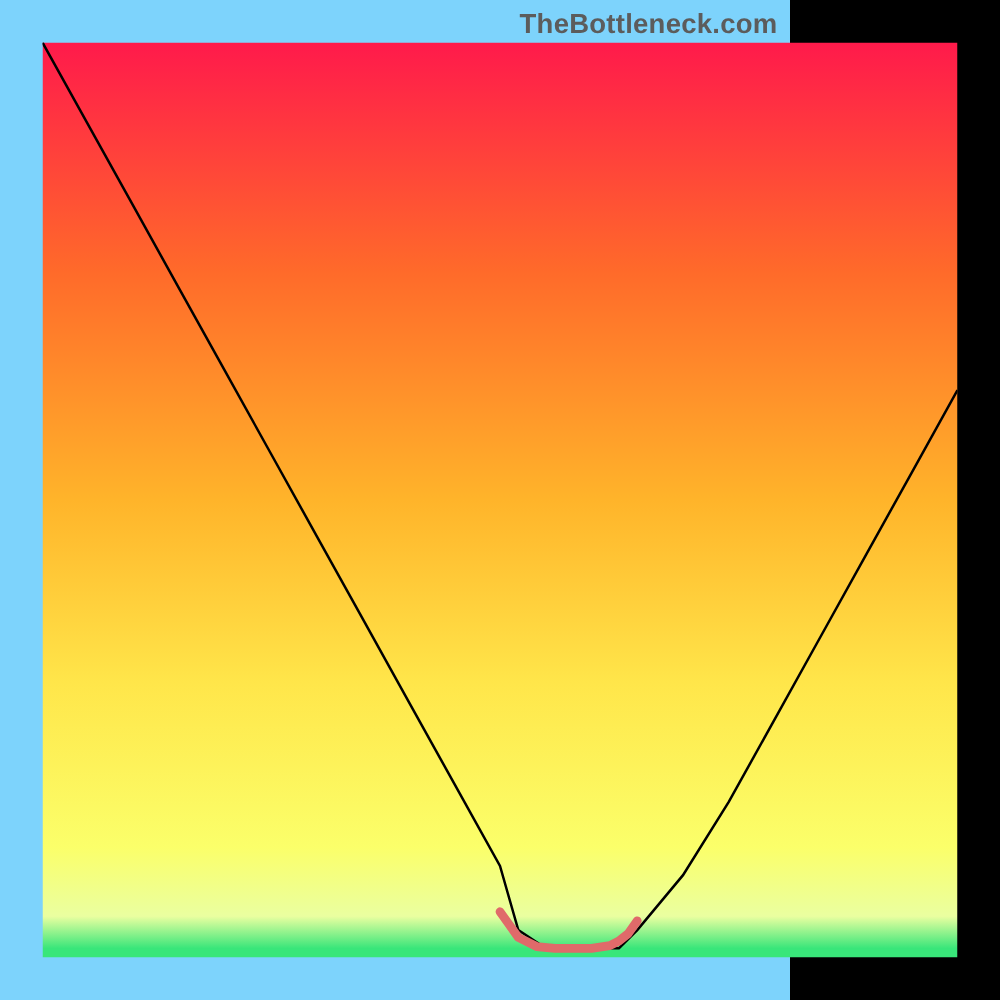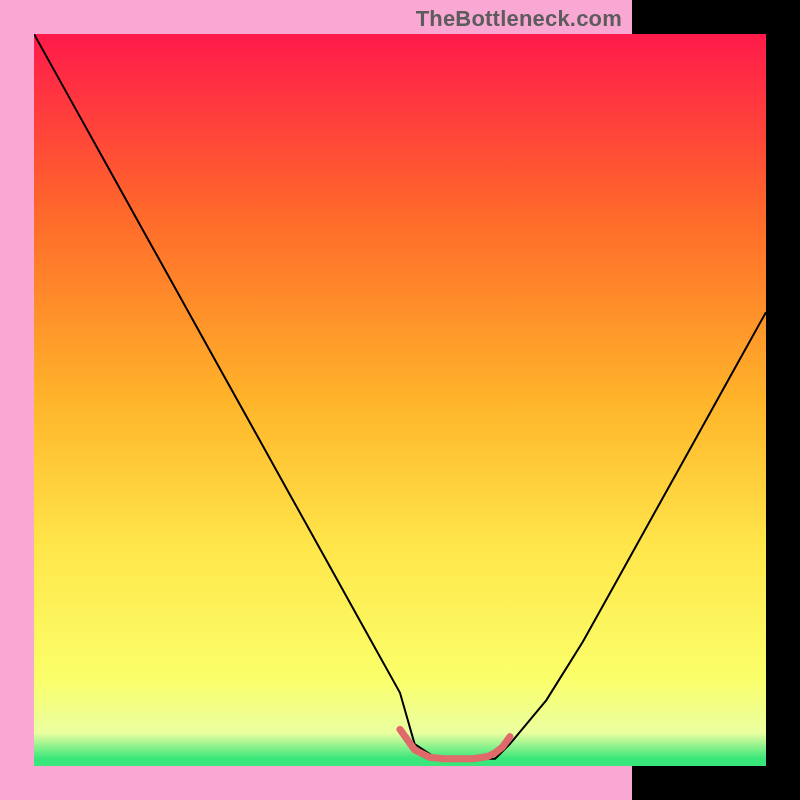--- a/index.html
+++ b/index.html
@@ -1,21 +1,21 @@
 <!DOCTYPE html>
 <html><head>
 <meta charset="utf-8">
 <style>
   * { margin: 0; padding: 0; box-sizing: border-box; }
   html, body { width: 800px; height: 800px; overflow: hidden; background: #000; }
   .stage {
     position: relative;
     width: 632px;
     height: 800px;
-    background: #f9a8d4;
+    background: #7dd3fc;
   }
   .watermark {
     position: absolute;
     top: 6px;
     right: 10px;
     font-family: Arial, Helvetica, sans-serif;
     font-size: 22px;
     font-weight: 600;
     color: #5c5c5c;
     letter-spacing: 0.2px;

